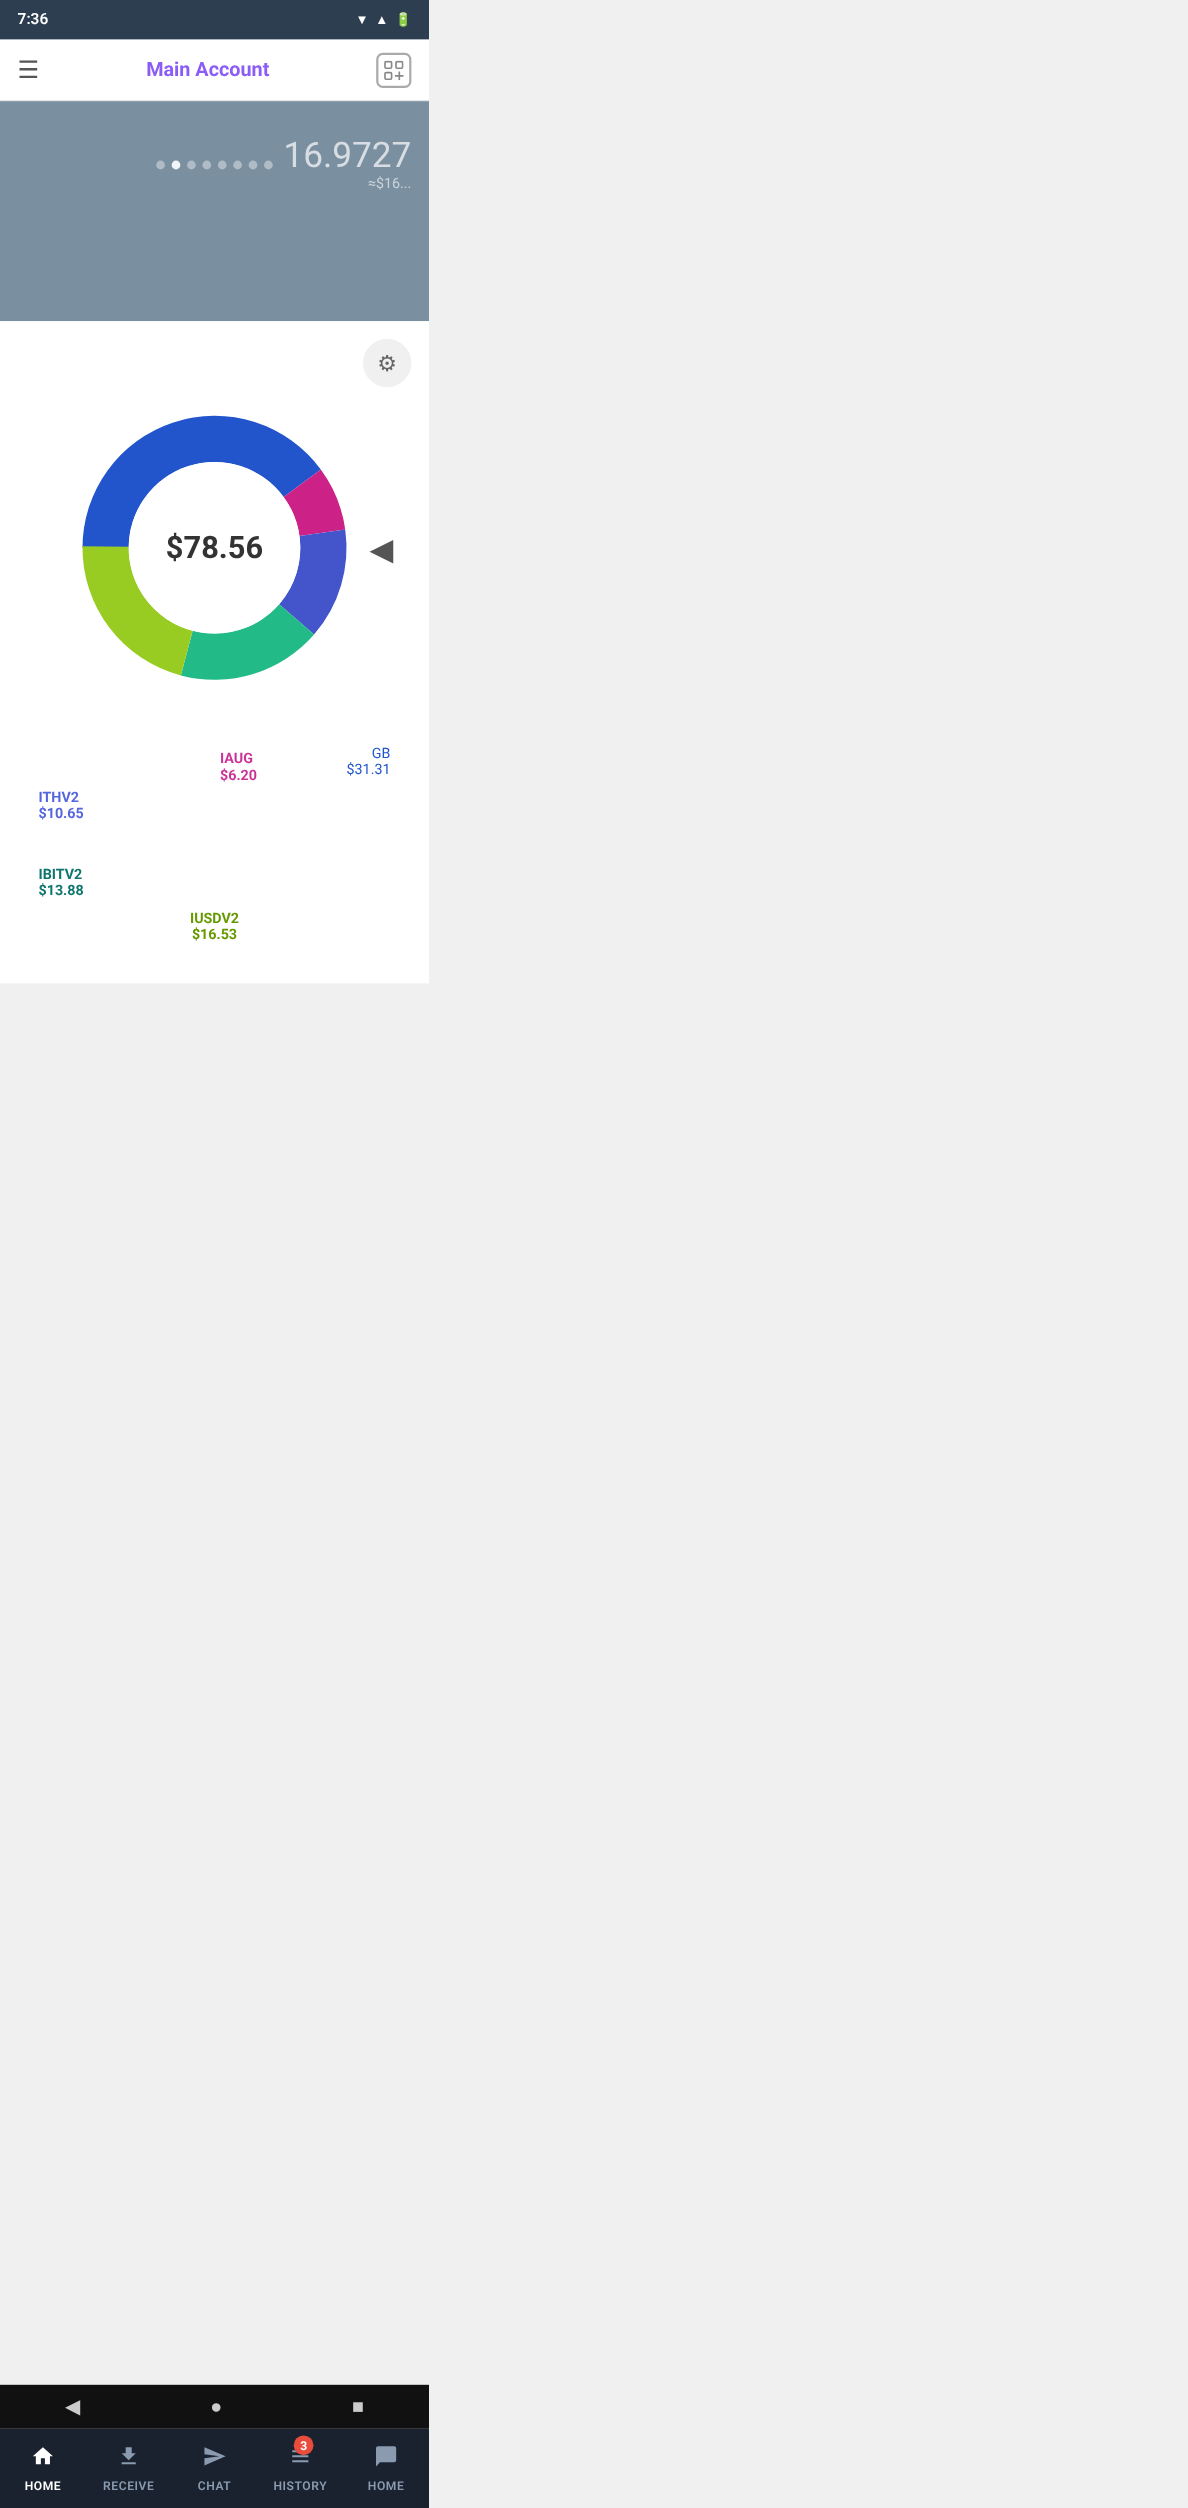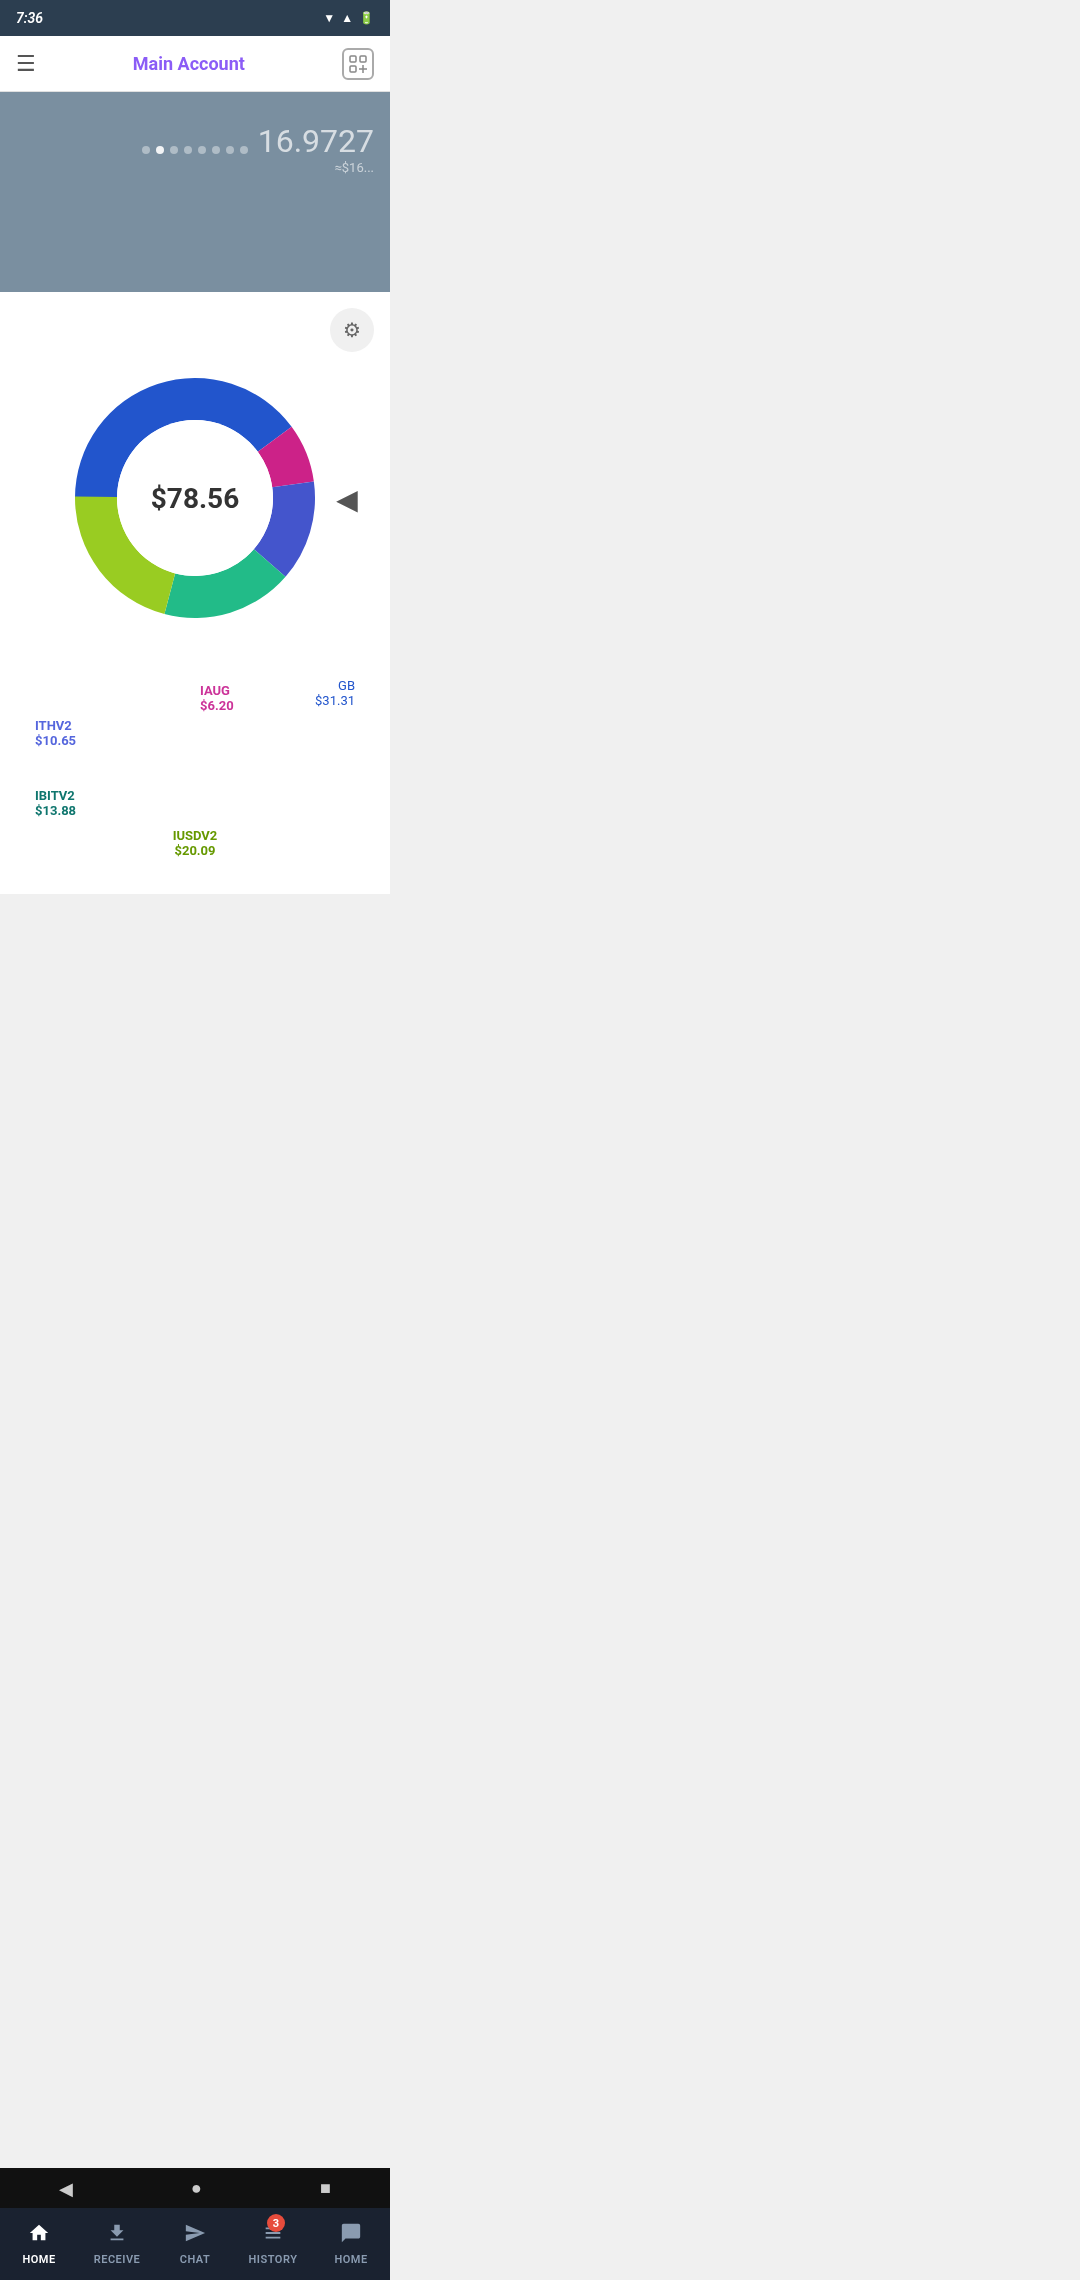--- a/index.html
+++ b/index.html
@@ -19,21 +19,20 @@
       color: white;
       display: flex;
       justify-content: space-between;
       align-items: center;
       padding: 8px 16px;
       height: 36px;
     }
     .status-time {
       font-size: 14px;
       font-weight: 600;
-      font-style: italic;
     }
     .status-icons {
       display: flex;
       gap: 6px;
       align-items: center;
       font-size: 12px;
     }
 
     
     .navbar {
@@ -329,21 +328,21 @@
       <div>$10.65</div>
     </div>
 
     <div style="position:absolute; left:0; top:110px; font-size:13px; font-weight:700; color:#0f766e;">
       <div>IBITV2</div>
       <div>$13.88</div>
     </div>
 
     <div style="position:absolute; left:50%; transform:translateX(-50%); top:150px; font-size:13px; font-weight:700; color:#669900; text-align:center;">
       <div>IUSDV2</div>
-      <div>$20.09</div>
+      <div>$16.53</div>
     </div>
   </div>
 
 </div>
 
 <div class="spacer-bottom"></div>
 
 <div class="android-nav">
   <span class="android-btn">◀</span>
   <span class="android-btn">●</span>

